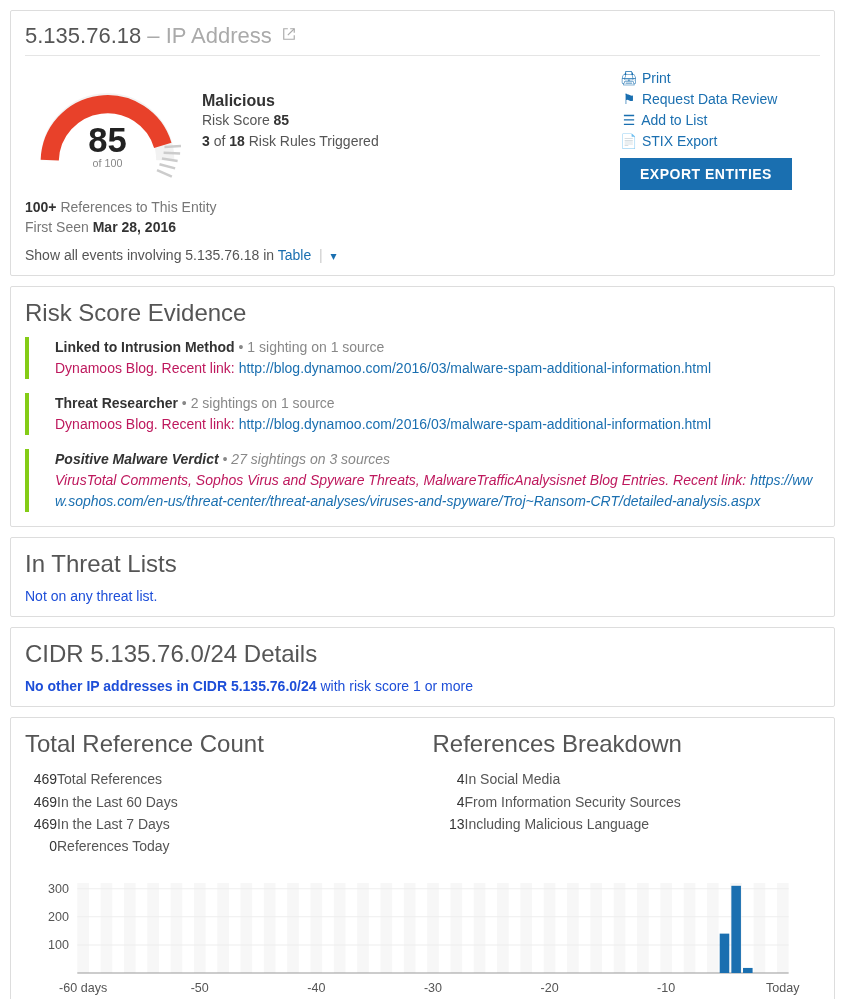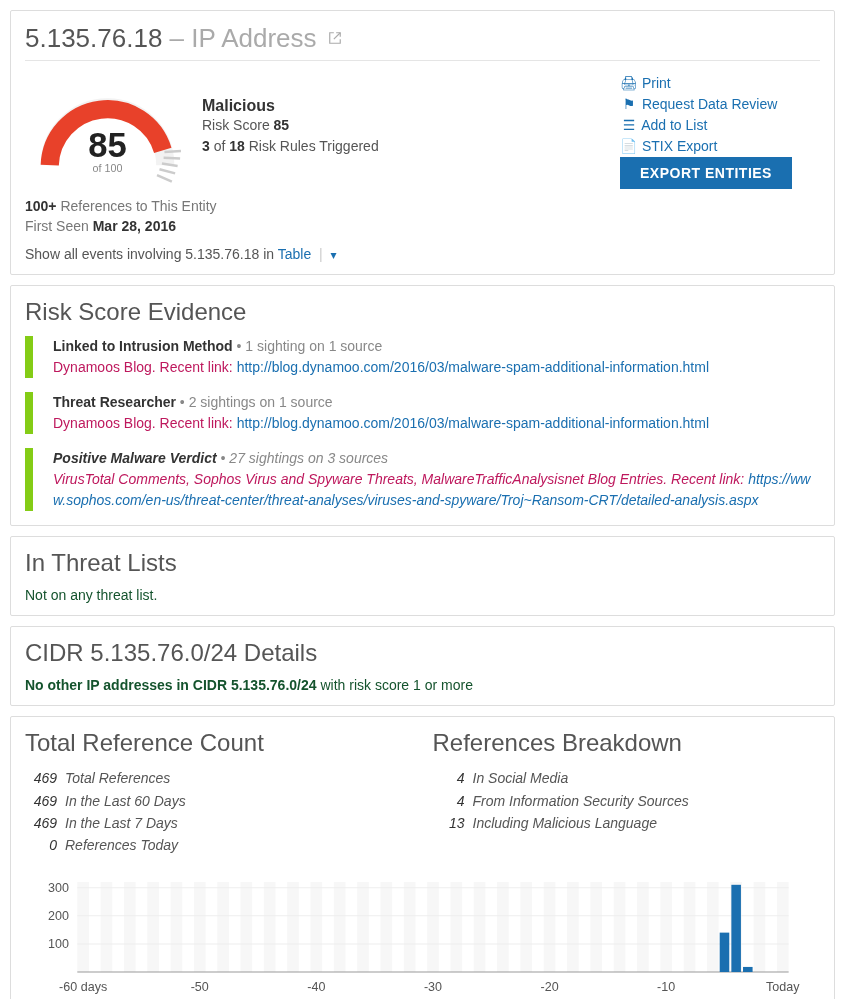--- a/index.html
+++ b/index.html
@@ -16,21 +16,21 @@
     border: 1px solid #ddd;
     border-radius: 2px;
     padding: 12px 14px;
     margin-bottom: 10px;
     background: #fff;
   }
   .title-row {
     border-bottom: 1px solid #e5e5e5;
     padding-bottom: 6px;
     margin-bottom: 12px;
-    font-size: 26px;
+    font-size: 22px;
     color: #555;
   }
   .title-ip { color: #555; }
   .title-suffix { color: #aaa; }
   .ext-icon { color: #aaa; margin-left: 4px; font-size: 16px; display:inline-block; vertical-align: 2px;}
   .header-body {
     display: flex;
     align-items: flex-start;
     gap: 12px;
   }
@@ -42,49 +42,50 @@
   .actions { width: 200px; flex: 0 0 200px; text-align: left; }
   .action-link {
     display: block;
     color: #1a6fb0;
     text-decoration: none;
     line-height: 1.5;
     cursor: pointer;
   }
   .action-link .ico { display:inline-block; width:18px; text-align:center; color:#1a6fb0; }
   .export-btn {
+    margin-top: 6px;
     background: #1a6fb0;
     color: #fff;
     border: none;
     padding: 8px 20px;
     font-weight: 700;
     letter-spacing: 0.5px;
     cursor: pointer;
     font-size: 14px;
   }
   .refs-line { color:#777; margin-top:8px; line-height:1.4; }
   .refs-line b { color:#333; }
   .show-events { margin-top:10px; color:#555; }
   .show-events a { color:#1a6fb0; text-decoration:none; cursor:pointer; }
   .chev { color:#1a6fb0; font-size:12px; }
   .section-title { font-size: 24px; color:#555; margin-bottom:10px; }
   .evidence {
-    border-left: 8px solid #84cc16;
-    padding-left: 20px;
+    border-left: 4px solid #84cc16;
+    padding-left: 26px;
     margin-bottom: 14px;
     line-height: 1.5;
   }
   .evidence .et { font-weight:700; color:#333; }
   .evidence .es { color:#888; }
   .evidence .src { color:#be185d; }
   .evidence a { color:#1a6fb0; text-decoration:none; word-break: break-all;}
-  .plain-text { color:#14532d; }
+  .plain-text { color:#1d4ed8; }
   .two-col { display:flex; gap:20px;justify-content:flex-end; }
   .col { flex:1; }
-  .stat-row { display:flex; gap:8px; line-height:1.6; color:#555;font-style:italic; }
+  .stat-row { display:flex; gap:0; line-height:1.6; color:#555; }
   .stat-row .num { width:32px; text-align:right; color:#333; }
   .chart-area { margin-top:20px; position:relative; }
   .chart-svg { width:100%; height:120px; }
   .axis-label { font-size:12px; fill:#555; }
   .grid-line { stroke:#eee; stroke-width:1; }
   .baseline { stroke:#999; stroke-width:1; }
   .bar { fill:#1a6fb0; }
   .tick-bg { fill:#f7f7f7; }
   svg text { font-family: inherit; }
 </style>

